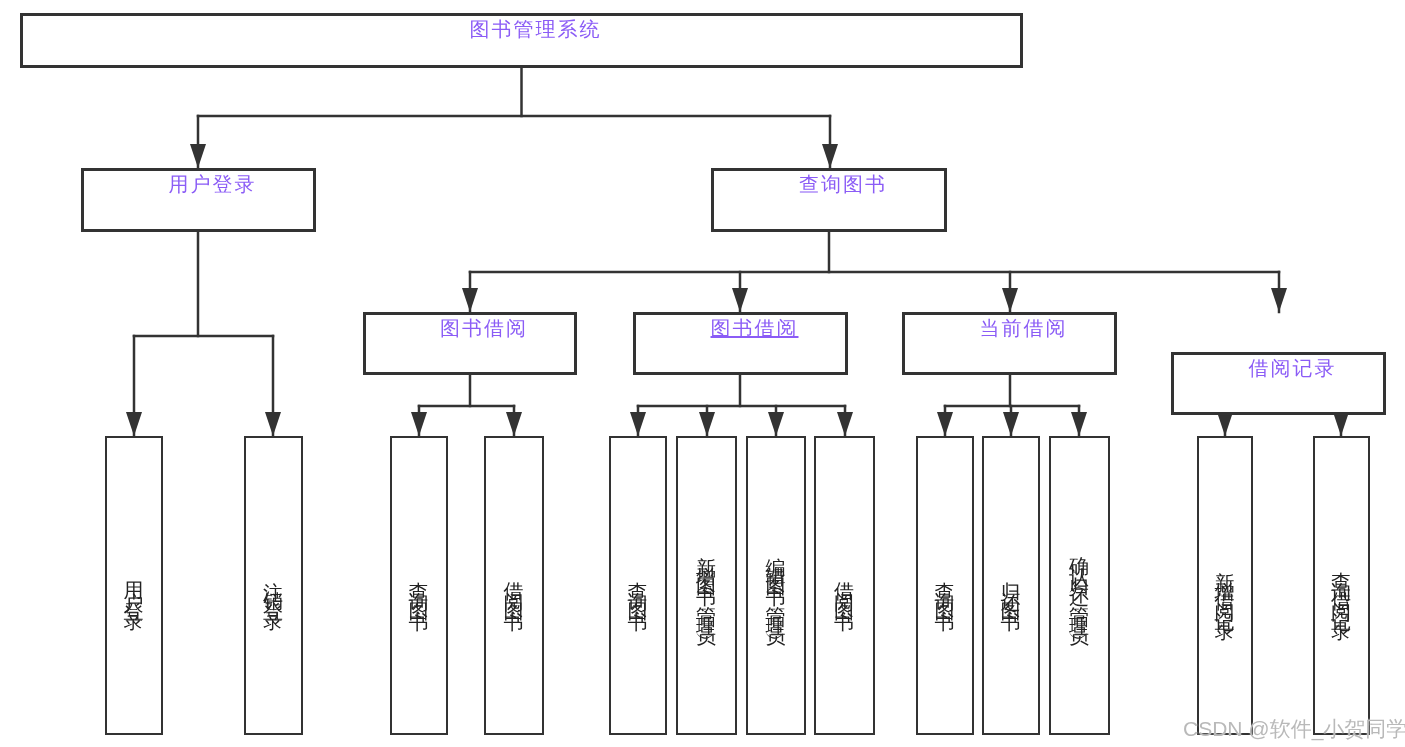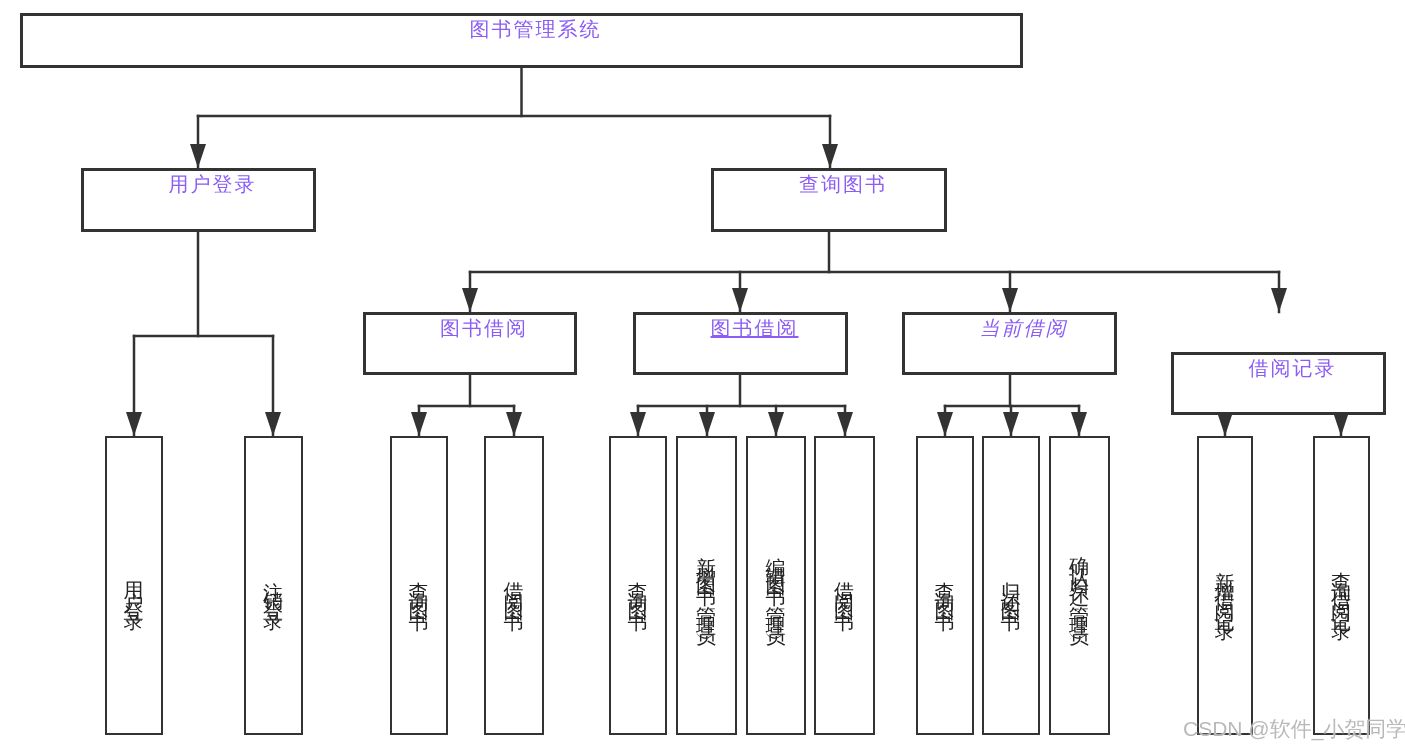--- a/index.html
+++ b/index.html
@@ -23,21 +23,21 @@
   .leaf .vlbl{
     writing-mode:vertical-rl;text-orientation:mixed;
     font-size:20px;letter-spacing:10px;white-space:nowrap;line-height:1;
   }
   
   #n-root   {left:20px;  top:13px;  width:1003px;height:55px;}
   #n-user   {left:81px;  top:168px; width:235px; height:64px;}
   #n-mgmt   {left:711px; top:168px; width:236px; height:64px;}
   #n-rec    {left:363px; top:312px; width:214px; height:63px;}
   #n-borrow {left:633px; top:312px; width:215px; height:63px;text-decoration:underline;}
-  #n-current{left:902px; top:312px; width:215px; height:63px;font-style:italic;}
+  #n-current{left:902px; top:312px; width:215px; height:63px;}
   #n-records{left:1171px;top:312px; width:215px; height:63px;margin-top:40px;}
   
   #l1 {left:105px; width:58px;}
   #l2 {left:244px; width:59px;}
   #l3 {left:390px; width:58px;}
   #l4 {left:484px; width:60px;}
   #l5 {left:609px; width:58px;}
   #l6 {left:676px; width:61px;}
   #l7 {left:746px; width:60px;}
   #l8 {left:814px; width:61px;}

